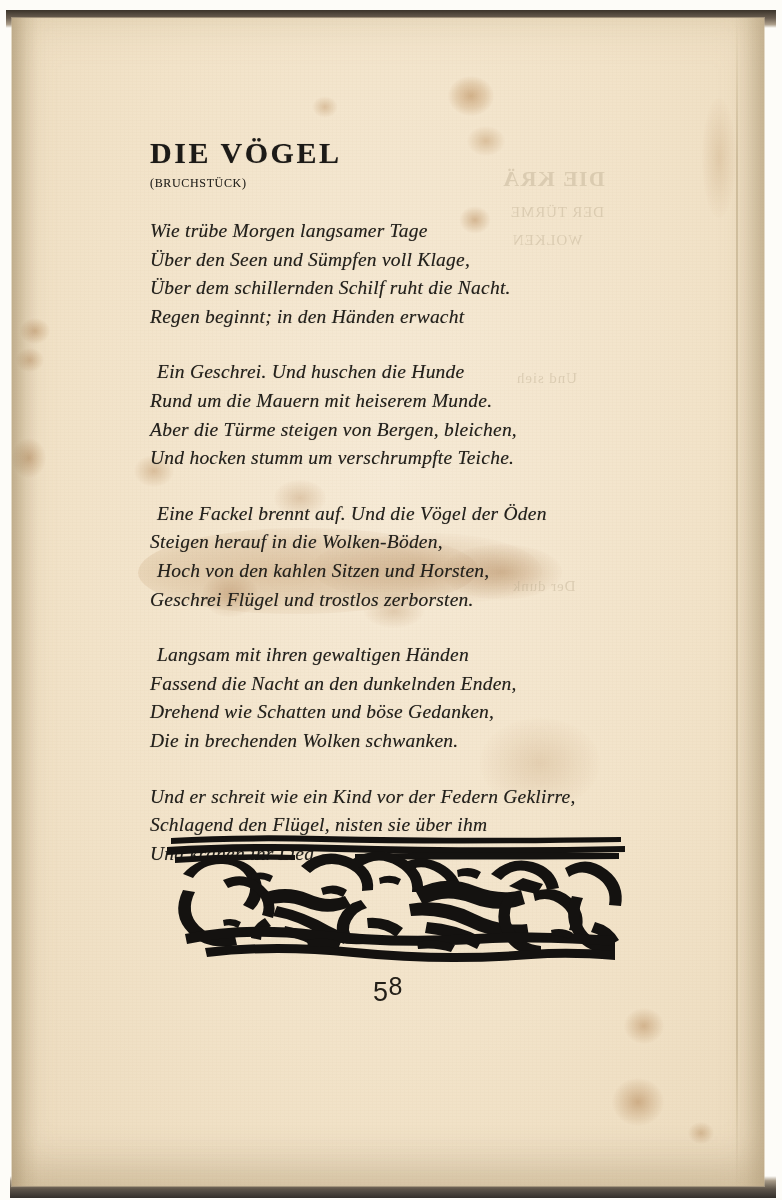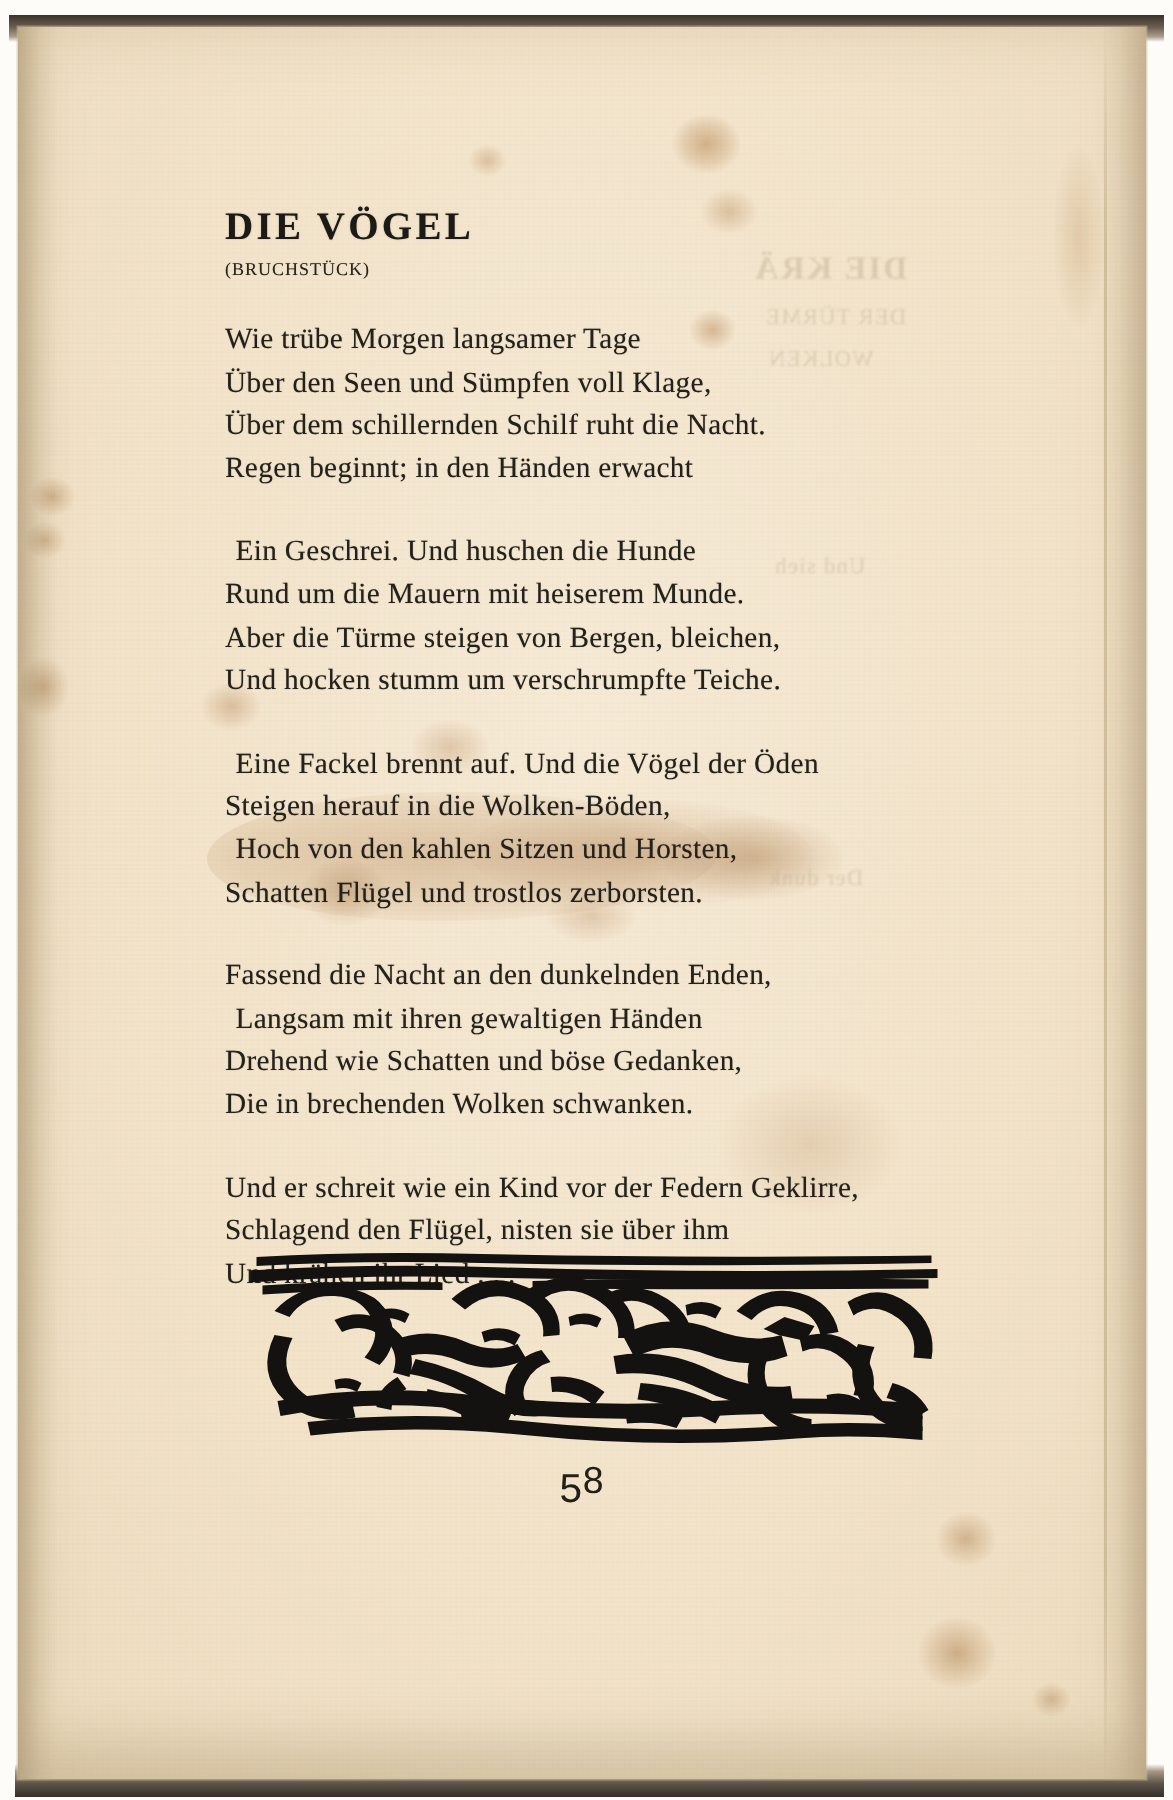--- a/index.html
+++ b/index.html
@@ -119,21 +119,21 @@
   
   .text-block {
     position: absolute;
     left: 138px;
     top: 118px;
     width: 560px;
     color: #22201c;
   }
 
   .poem-title {
-    font-size: 26px;
+    font-size: 30px;
     letter-spacing: .085em;
     font-weight: 700;
     color: #1c1a17;
     margin: 0 0 6px 0;
     text-shadow: 0 0 1px rgba(40,36,30,.35);
   }
   .poem-subtitle {
     font-size: 12px;
     letter-spacing: .055em;
     color: #26241f;
@@ -146,20 +146,21 @@
   }
   .stanza:last-of-type { margin-bottom: 0; }
 
   .line {
     font-size: 19.5px;
     line-height: 28.6px;
     letter-spacing: .012em;
     color: #23211c;
     white-space: nowrap;
     text-shadow: 0 0 .7px rgba(35,32,27,.42);
+    font-style: italic;
   }
   .line.indent { padding-left: 7px; }
 
   
   .woodcut-wrap {
     position: absolute;
     left: 153px;
     top: 812px;
     width: 462px;
     height: 136px;
@@ -260,26 +261,26 @@
         <div class="line indent">Ein Geschrei. Und huschen die Hunde</div>
         <div class="line">Rund um die Mauern mit heiserem Munde.</div>
         <div class="line">Aber die Türme steigen von Bergen, bleichen,</div>
         <div class="line">Und hocken stumm um verschrumpfte Teiche.</div>
       </div>
 
       <div class="stanza">
         <div class="line indent">Eine Fackel brennt auf. Und die Vögel der Öden</div>
         <div class="line">Steigen herauf in die Wolken-Böden,</div>
         <div class="line indent">Hoch von den kahlen Sitzen und Horsten,</div>
-        <div class="line">Schatten Flügel und trostlos zerborsten.</div>
-      </div>
-
-      <div class="stanza">
+        <div class="line">Geschrei Flügel und trostlos zerborsten.</div>
+      </div>
+
+      <div class="stanza">
+        <div class="line indent">Langsam mit ihren gewaltigen Händen</div>
         <div class="line">Fassend die Nacht an den dunkelnden Enden,</div>
-        <div class="line indent">Langsam mit ihren gewaltigen Händen</div>
         <div class="line">Drehend wie Schatten und böse Gedanken,</div>
         <div class="line">Die in brechenden Wolken schwanken.</div>
       </div>
 
       <div class="stanza">
         <div class="line">Und er schreit wie ein Kind vor der Federn Geklirre,</div>
         <div class="line">Schlagend den Flügel, nisten sie über ihm</div>
         <div class="line">Und krähen ihr Lied . . .</div>
       </div>
 

